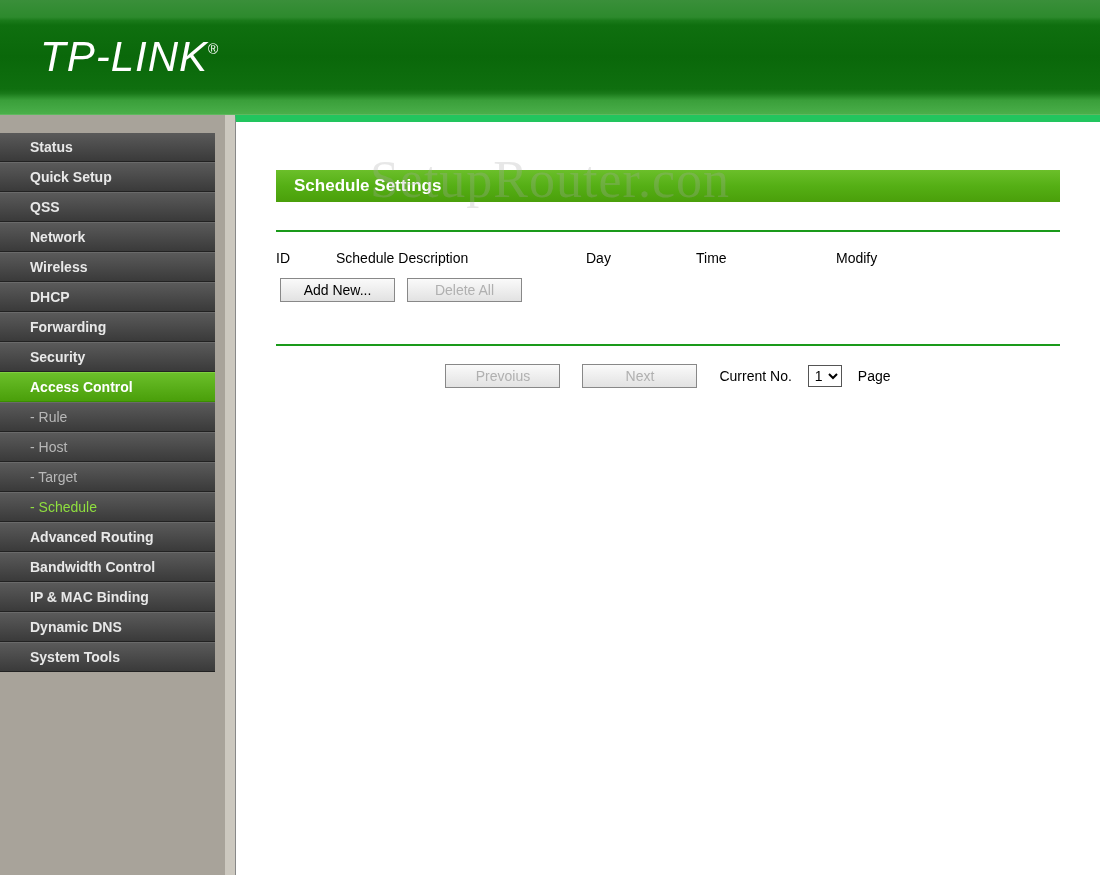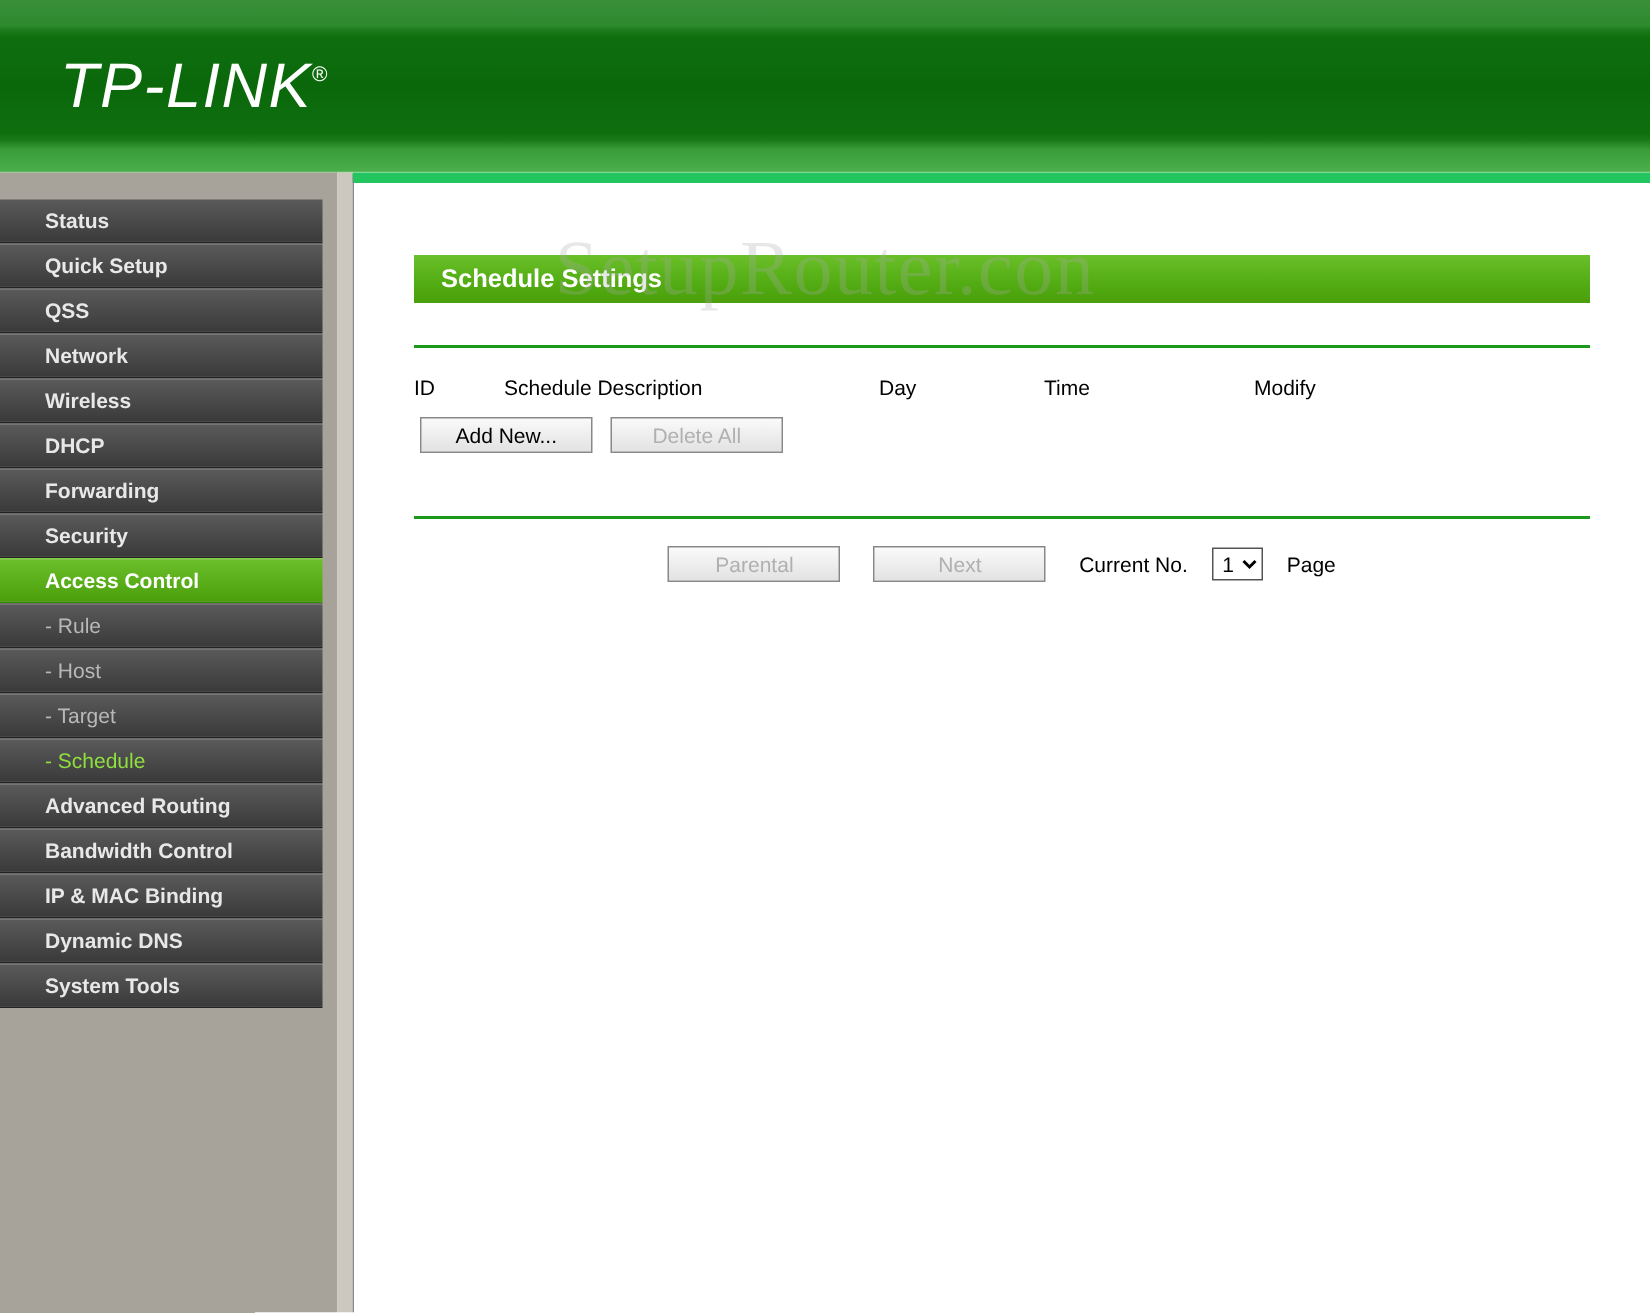--- a/index.html
+++ b/index.html
@@ -212,21 +212,21 @@
     </div>
 
     <div class="btn-row">
       <button class="btn">Add New...</button>
       <button class="btn disabled">Delete All</button>
     </div>
 
     <hr class="hr-green">
 
     <div class="pager">
-      <button class="btn disabled">Parental</button>
+      <button class="btn disabled">Prevoius</button>
       <button class="btn disabled">Next</button>
       <div class="label-group">
         <span>Current No.</span>
         <select>
           <option>1</option>
         </select>
         <span>Page</span>
       </div>
     </div>
   </div>

